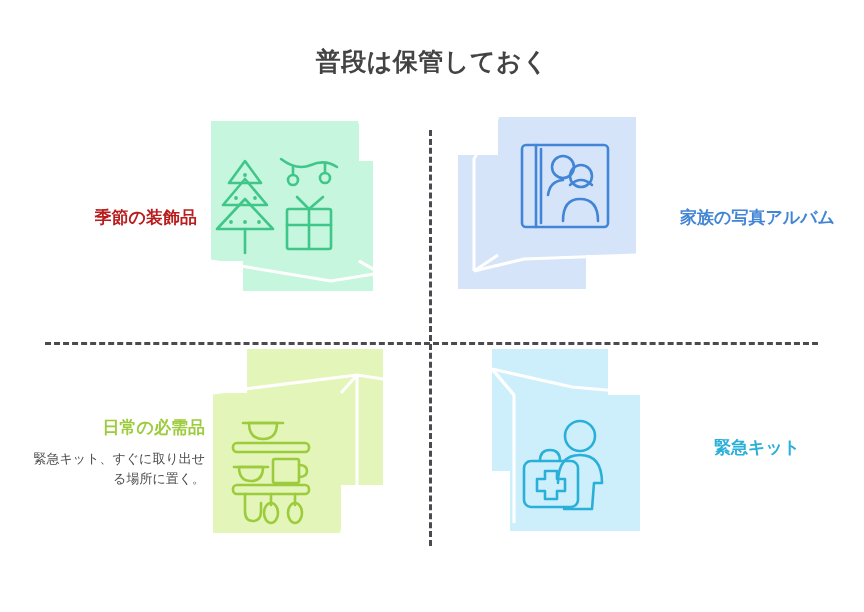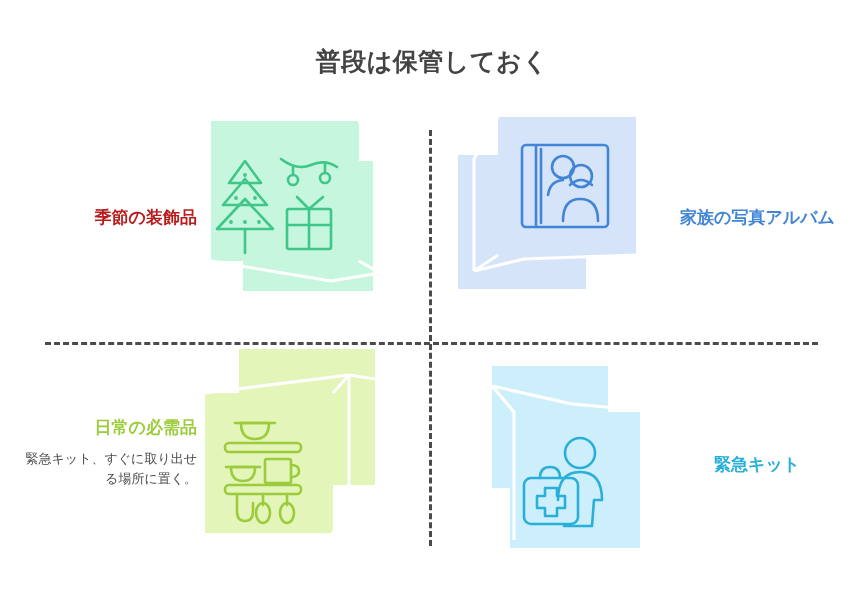--- a/index.html
+++ b/index.html
@@ -52,21 +52,21 @@
   .quadrant {
     position: absolute;
     width: 432px;
     height: 240px;
     display: flex;
     align-items: center;
   }
   #quadrant-top-left     { left: 0;     top: 103px; }
   #quadrant-top-right    { left: 432px; top: 103px; }
   #quadrant-bottom-left  { left: 0;     top: 333px; }
-  #quadrant-bottom-right { left: 432px; top: 350px; justify-content: space-between; }
+  #quadrant-bottom-right { left: 432px; top: 333px; justify-content: space-between; }
 
   
   .text-block {
     width: 185px;
     padding: 0 6px;
   }
   .text-block.align-right { text-align: right; }
   .text-block.align-left  { text-align: left; }
 
   .q-heading {
@@ -91,21 +91,21 @@
   }
   .illus-svg { display: block; }
 
   
   #quadrant-top-left .text-block   { margin-left: 18px; }
   #quadrant-top-left .illus-wrap   { margin-left: 8px; }
 
   #quadrant-top-right .illus-wrap  { margin-left: 26px; }
   #quadrant-top-right .text-block  { margin-left: 6px; }
 
-  #quadrant-bottom-left .text-block { margin-left: 18px; }
+  #quadrant-bottom-left .text-block { margin-left: 26px; }
   #quadrant-bottom-left .illus-wrap { margin-left: 0px; }
 
   #quadrant-bottom-right .illus-wrap { margin-left: 60px; }
   #quadrant-bottom-right .text-block { margin-left: 6px; }
 </style>
 </head>
 <body>
 
 <div id="infographic-title">普段は保管しておく</div>
 

